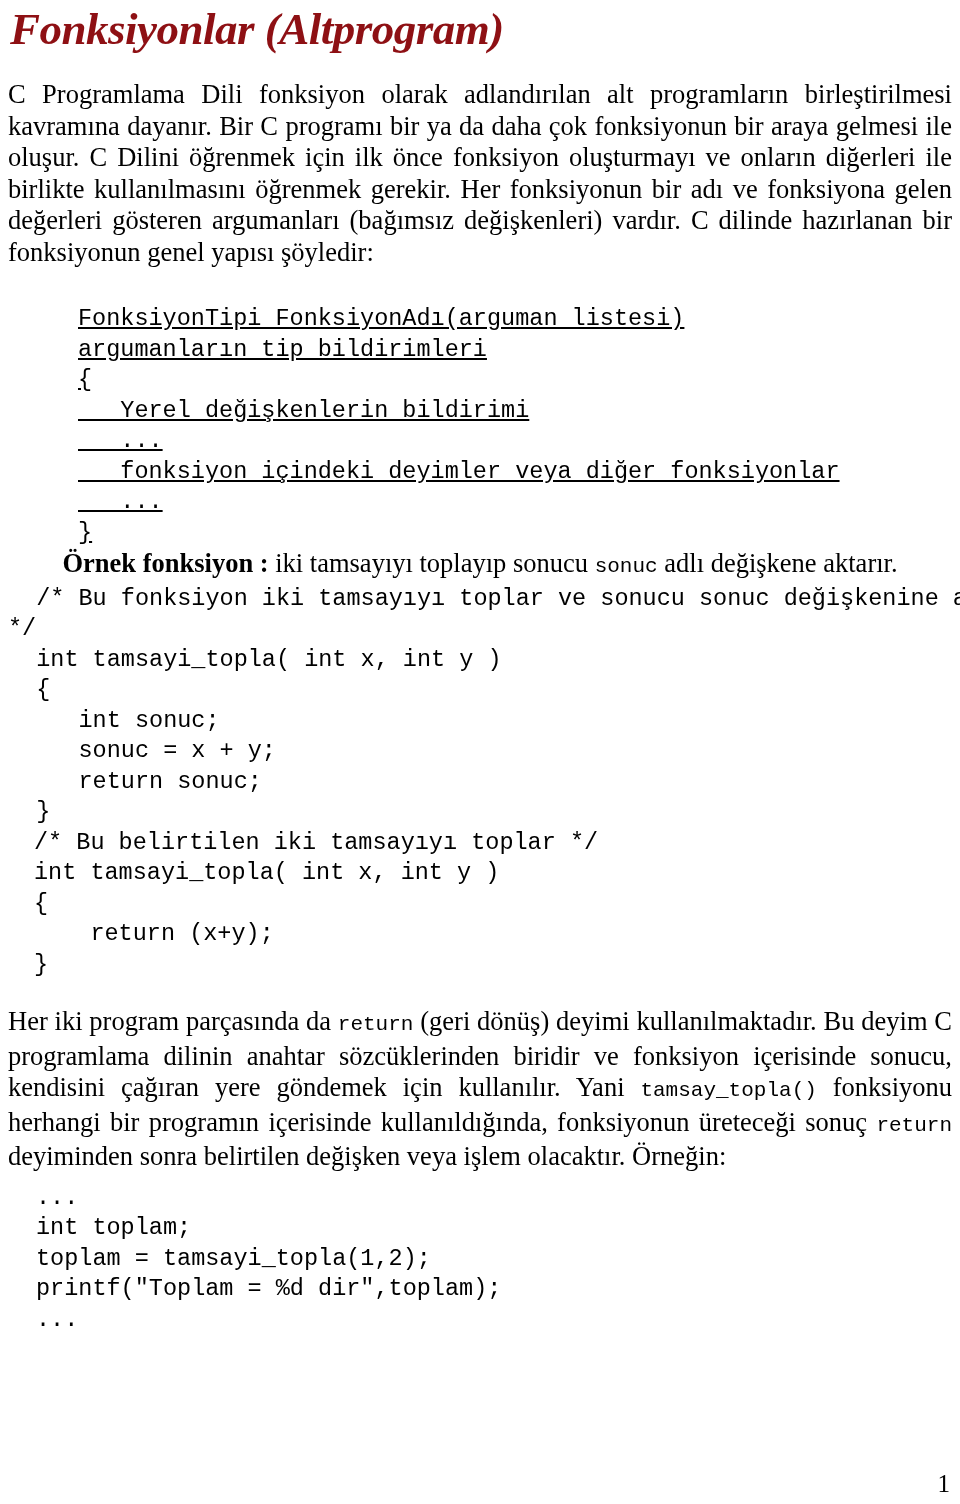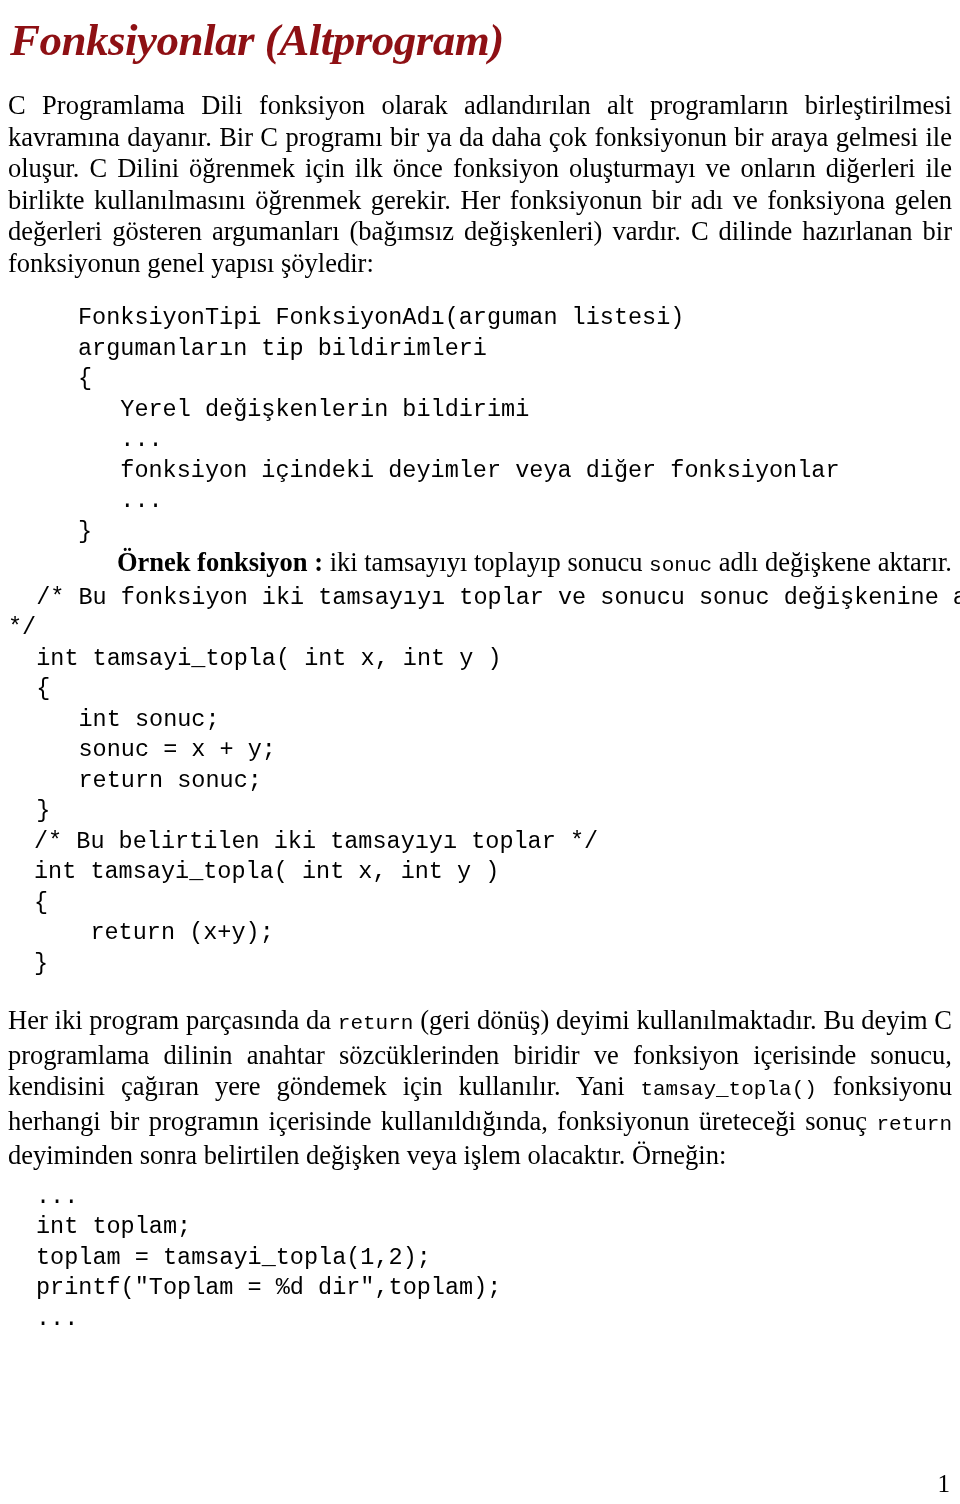--- a/index.html
+++ b/index.html
@@ -29,56 +29,56 @@
   
   .doc-title {
     font-family: "Liberation Serif", "DejaVu Serif", serif;
     font-style: italic;
     font-weight: bold;
     font-size: 45px;
     line-height: 1.05;
     letter-spacing: -0.5px;
     color: #8e1014;
     margin: 0;
-    padding: 17px 0 0 2px;
+    padding: 6px 0 0 2px;
   }
 
   
   .para {
     font-size: 26.5px;
     line-height: 31.5px;
     text-align: justify;
     margin: 0;
     padding: 0;
     color: #000;
     hyphens: none;
   }
   .para.intro { margin-top: 26px; }
-  .para.tight { text-align: right; }
+  .para.tight { text-align: center; }
 
   .mono-inline {
     font-family: "Liberation Mono", "DejaVu Sans Mono", monospace;
     font-size: 21px;
     letter-spacing: 0px;
   }
 
   .b { font-weight: bold; }
 
   
   .code {
     font-family: "Liberation Mono", "DejaVu Sans Mono", monospace;
     font-size: 23.5px;
     line-height: 30.5px;
     white-space: pre;
     margin: 0;
     padding: 0;
     color: #000;
     letter-spacing: 0px;
   }
-  .code-1 { padding-left: 70px; margin-top: 24px; }
+  .code-1 { padding-left: 70px; margin-top: 36px; text-decoration: underline; }
   .code-2 { padding-left: 0px;  margin-top: 1px; }
   .code-3 { padding-left: 26px; margin-top: 0px; }
   .code-4 { padding-left: 28px; margin-top: 0px; }
 
   .gap-sm { height: 10px; }
   .gap-md { height: 18px; }
   .gap-lg { height: 26px; }
 
   
   .page-number {

